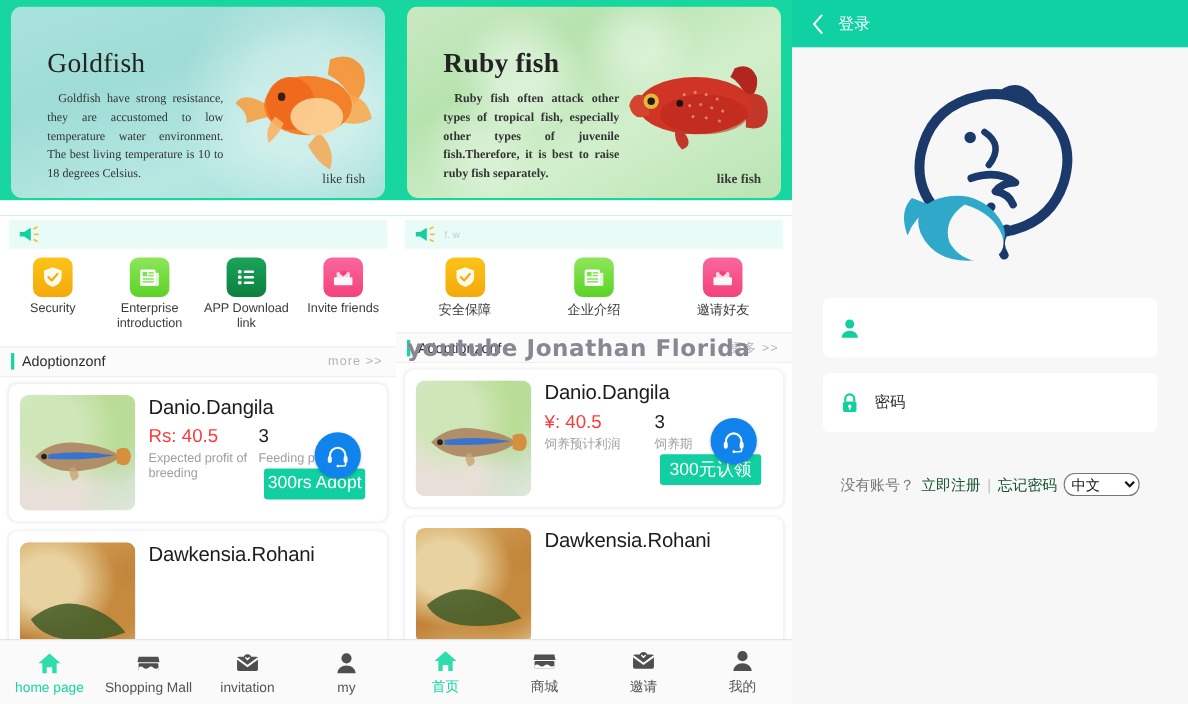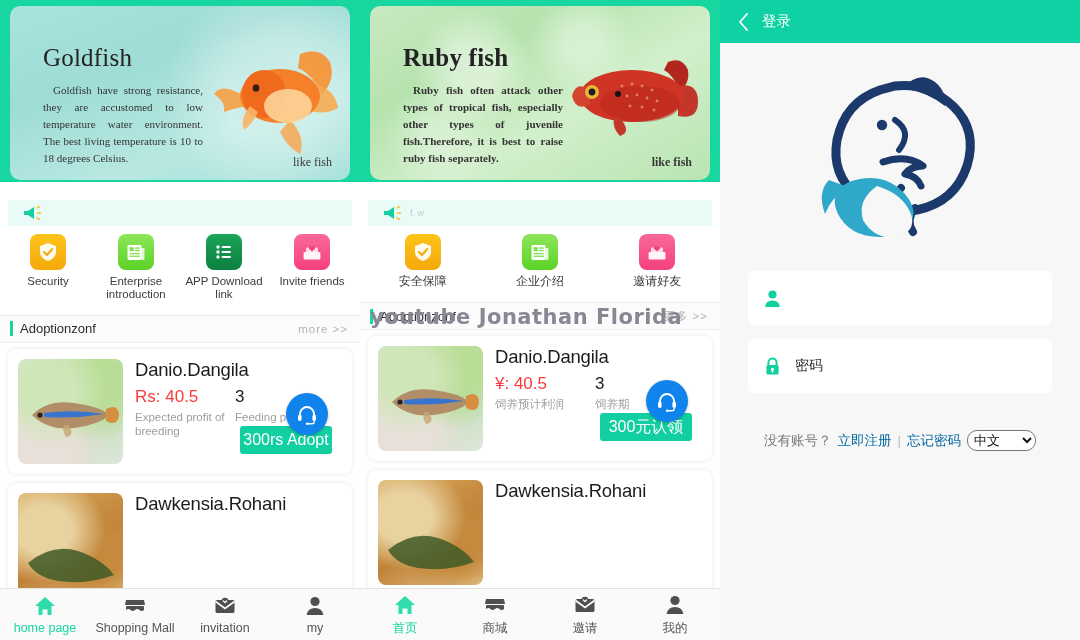--- a/index.html
+++ b/index.html
@@ -71,21 +71,21 @@
   }
   
   .fish-gold, .fish-ruby { position: absolute; }
   .fish-gold { right: 8px; top: 18px; width: 140px; height: 140px; }
   .fish-ruby { right: 10px; top: 40px; width: 140px; height: 96px; }
 
   
   .notice {
     height: 26px; margin: 4px 8px 0 8px;
     background: #e8fbf6;
-    display: flex; align-items: center; padding-left: 14px;
+    display: flex; align-items: center; padding-left: 8px;
     position: relative;
   }
   .notice-text {
     font-size: 9px; color: #c9c9c9; margin-left: 6px;
     white-space: nowrap; overflow: hidden;
   }
   .megaphone { width: 22px; height: 16px; position: relative; flex: 0 0 22px; }
 
   
   .icon-grid {
@@ -170,21 +170,21 @@
   
   .watermark {
     position: absolute; left: 10px; top: 305px;
     font-size: 21px; font-weight: bold; color: #8a8794;
     letter-spacing: .5px; white-space: nowrap; z-index: 9;
     font-family: "DejaVu Sans", sans-serif;
   }
 
   
   .tabbar {
-    position: absolute; left: 0; bottom: 0; width: 360px; height: 52px;
+    position: absolute; left: 0; bottom: 0; width: 360px; height: 59px;
     background: #fafafa; border-top: 1px solid #e2e2e2;
     display: flex; z-index: 20;
   }
   .tab {
     flex: 1 1 0; display: flex; flex-direction: column;
     align-items: center; justify-content: center; gap: 3px;
   }
   .tab-label { font-size: 12.5px; color: #555; }
   .tab.active .tab-label { color: #17d6a0; }
   .tab-ico { width: 24px; height: 24px; display: block; }
@@ -213,21 +213,21 @@
   .login-btn {
     margin: 42px 28px 0 28px; height: 44px; background: #11cfa0;
     border-radius: 22px; color: #fff; font-size: 16px;
     display: flex; align-items: center; justify-content: center;
     border: none; width: calc(100% - 56px);
   }
   .login-links {
     margin-top: 37px; display: flex; align-items: center; justify-content: center;
     gap: 6px; font-size: 13.5px; color: #767676;
   }
-  .lnk { color: #0369a1; }
+  .lnk { color: #14532d; }
   .sep { color: #bdbdbd; }
   .lang-select {
     font-family: "Liberation Sans", sans-serif;
     font-size: 13px; padding: 1px 2px; border: 1px solid #767676;
     background: #fff; color: #111; border-radius: 10px; margin-left: 0;
   }
 </style>
 </head>
 <body>
 

